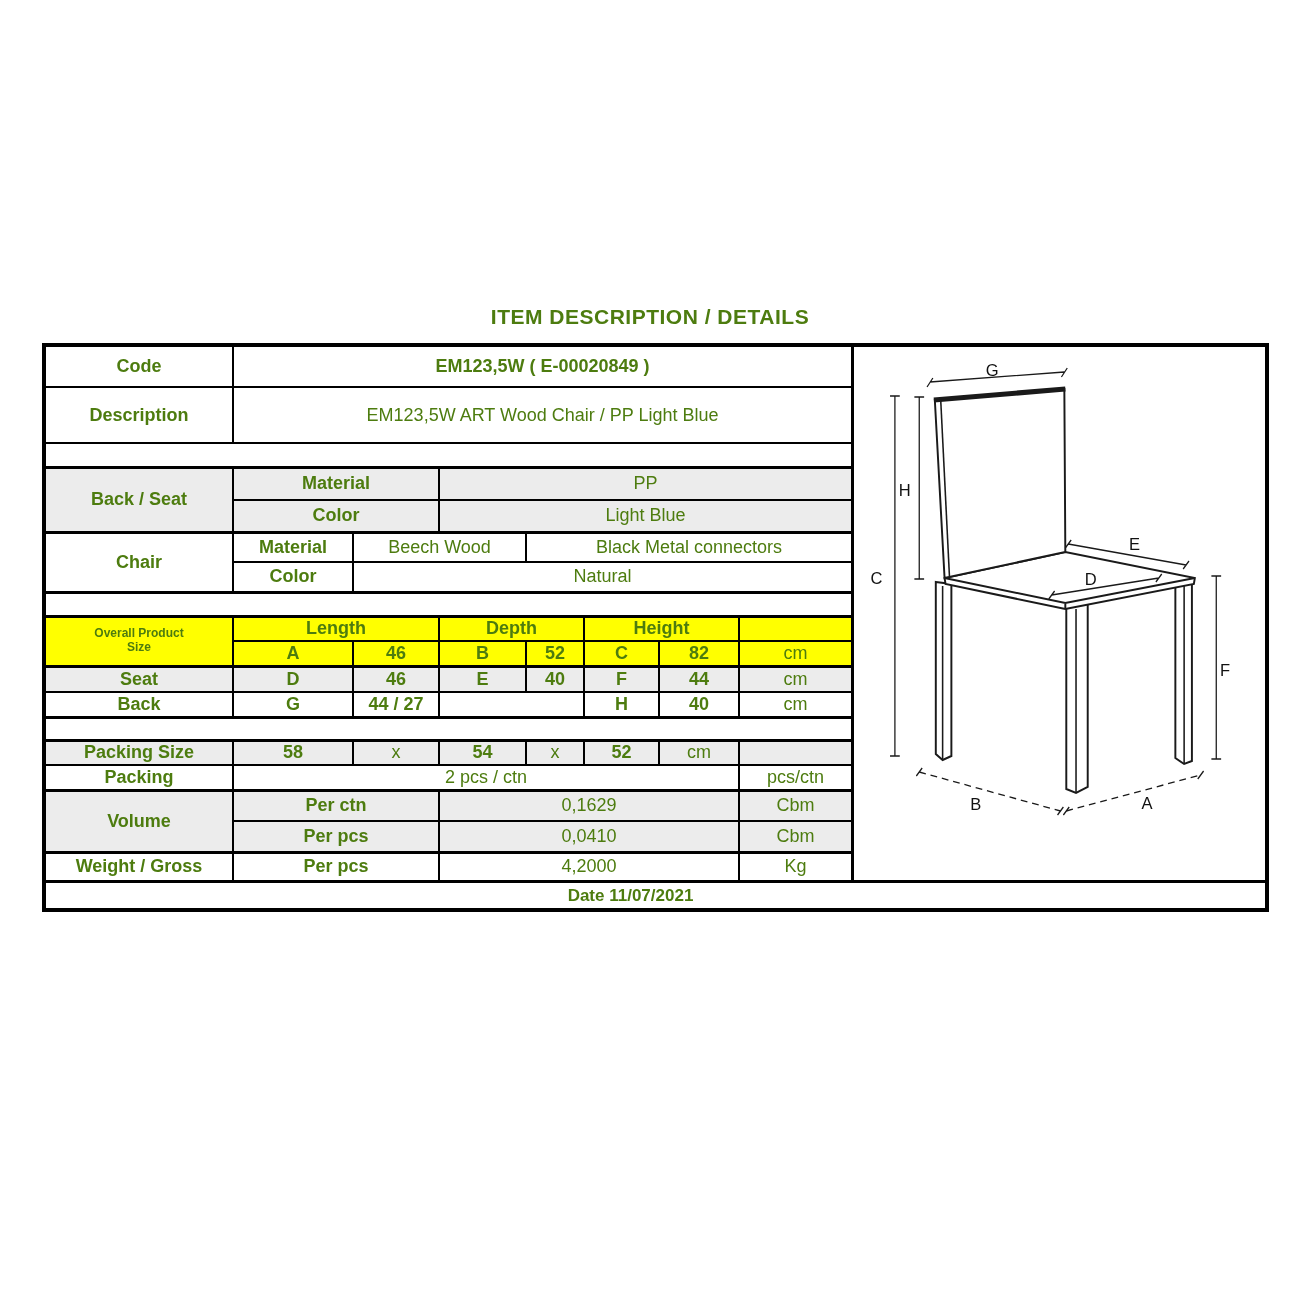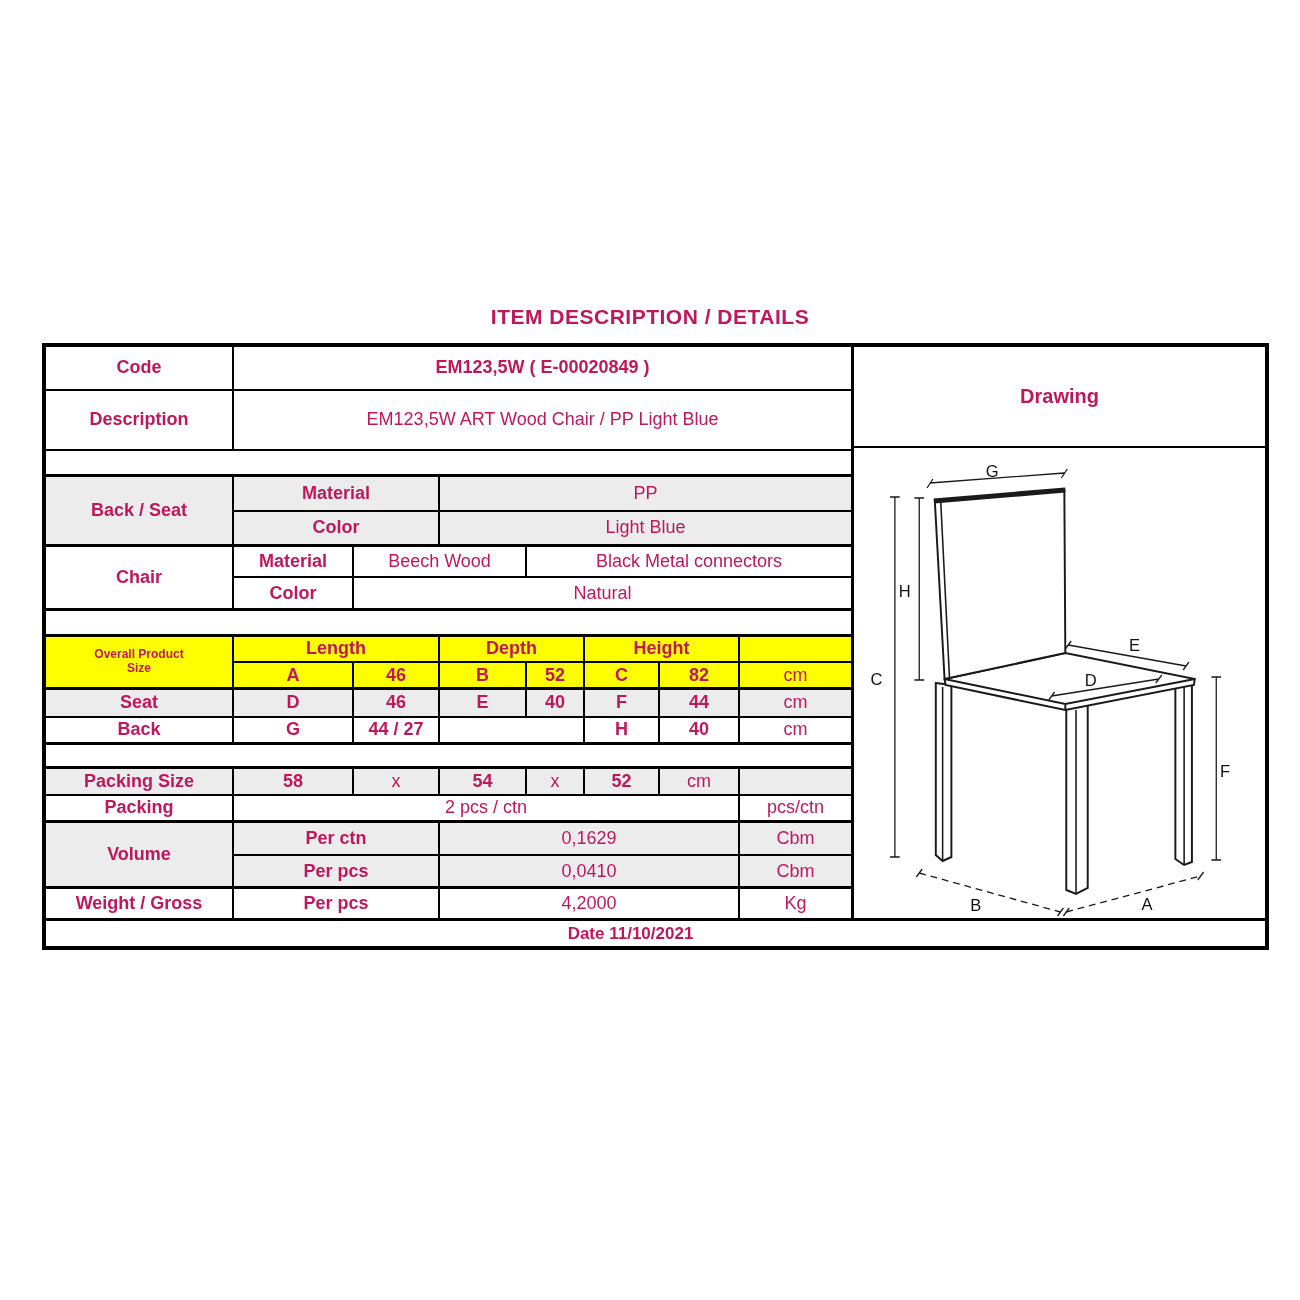--- a/index.html
+++ b/index.html
@@ -1,19 +1,19 @@
 <!DOCTYPE html>
 <html><head>
 <meta charset="utf-8">
 <style>
   * { margin:0; padding:0; box-sizing:border-box; }
   html,body { background:#ffffff; }
   .page {
     position:relative; width:1300px; height:1300px; background:#ffffff;
-    font-family:"Liberation Sans", sans-serif; color:#be185d;
+    font-family:"Liberation Sans", sans-serif; color:#4d7c0f;
   }
   .doc-title {
     position:absolute; top:305px; left:0; width:100%;
     text-align:center; font-size:21px; font-weight:bold; letter-spacing:.5px;
   }
   .sheet {
     position:absolute; top:343px; left:42px; width:1227px;
     border:4px solid #000; background:#fff;
   }
   .main-row { display:flex; align-items:stretch; }
@@ -177,21 +177,20 @@
         <tr style="height:28px" class="thick">
           <td class="lbl">Weight / Gross</td>
           <td colspan="2" class="sub-c">Per pcs</td>
           <td colspan="4">4,2000</td>
           <td class="unit">Kg</td>
         </tr>
       </tbody>
         </table>
 
       <div class="drawing-col">
-        <div class="drawing-header">Drawing</div>
         <div class="drawing-body">
           <svg viewBox="0 0 422 470" preserveAspectRatio="none">
             <g stroke="#1a1a1a" fill="none" stroke-width="2">
 
               <g>
                 <path d="M84,235 L100,237 L100,409 L91,413 L84,407 Z" fill="#fff"></path>
                 <path d="M91,239 L91,413" stroke-width="1.6"></path>
                 <path d="M218,258 L240,256 L240,440 L228,446 L218,442 Z" fill="#fff"></path>
                 <path d="M228,262 L228,446" stroke-width="1.6"></path>
                 <path d="M330,235 L347,237 L347,414 L339,417 L330,411 Z" fill="#fff"></path>
@@ -231,16 +230,16 @@
               <text x="243" y="238">D</text>
               <text x="381" y="329">F</text>
               <text x="125" y="463">B</text>
               <text x="301" y="462">A</text>
             </g>
           </svg>
         </div>
       </div>
     </div>
 
-    <div class="date-row">Date 11/10/2021</div>
+    <div class="date-row">Date 11/07/2021</div>
   </div>
 
 </div>
 
 </body></html>

